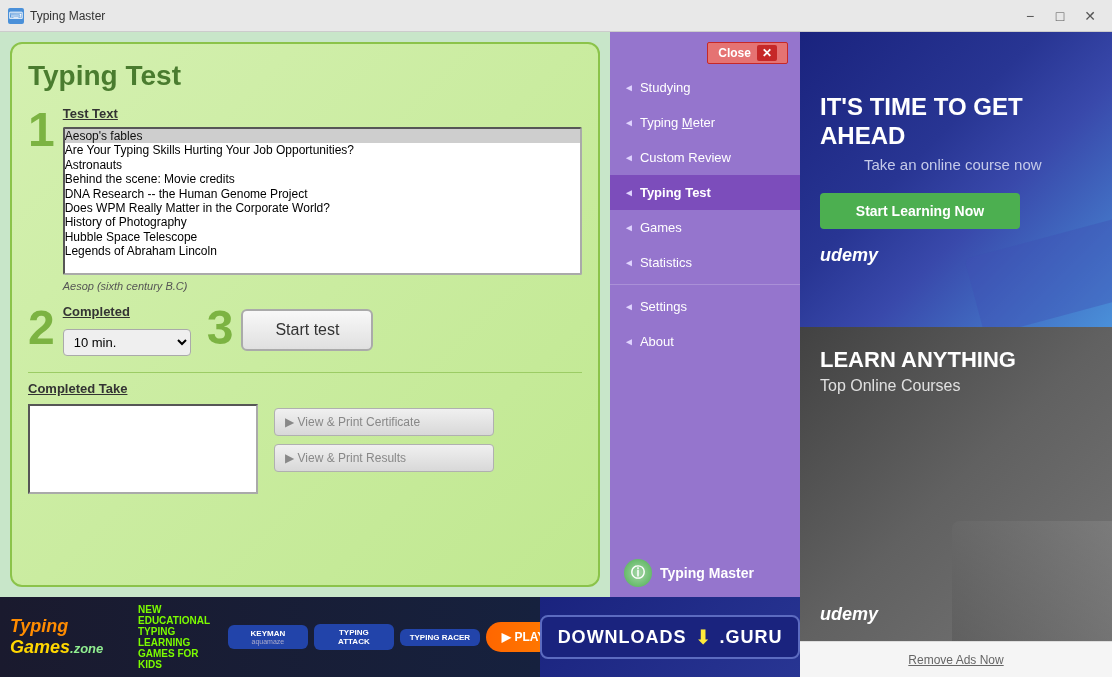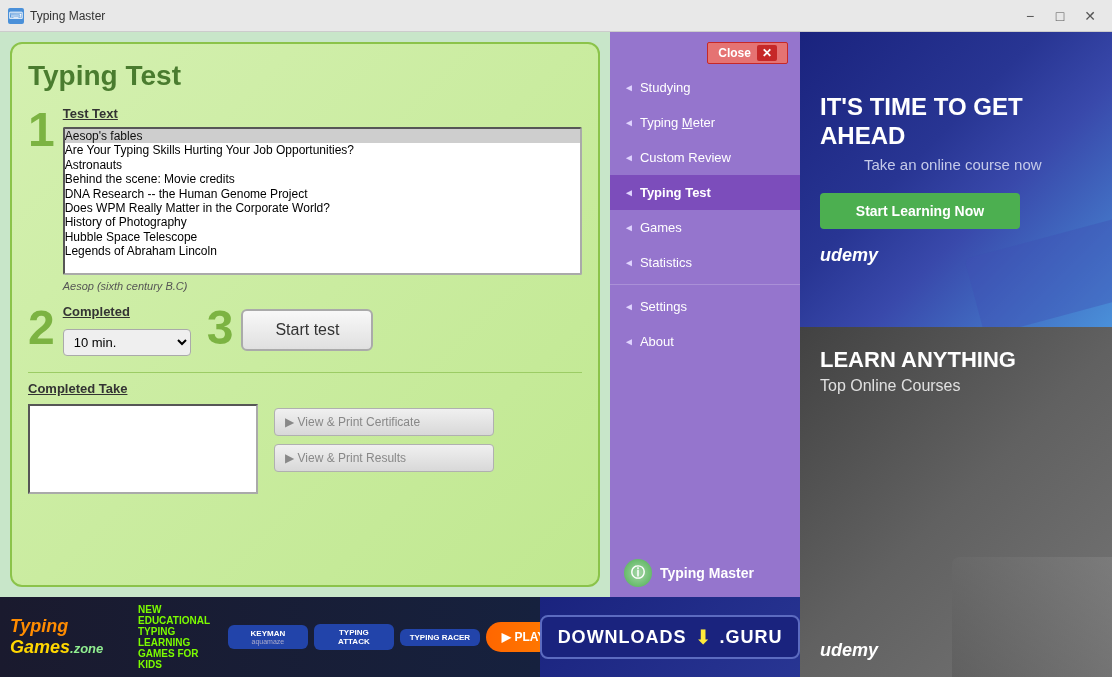--- a/index.html
+++ b/index.html
@@ -625,15 +625,18 @@
       <div class="udemy-logo-top">udemy</div>
     </div>
 
     <div class="ad-bottom">
       <div class="hands-decoration"></div>
       <div class="ad-bottom-title">LEARN ANYTHING</div>
       <div class="ad-bottom-subtitle">Top Online Courses</div>
       <div class="udemy-logo-bottom">udemy</div>
     </div>
 
+    <div class="remove-ads-bar">
+      <span class="remove-ads-link">Remove Ads Now</span>
+    </div>
   </div>
 
 </div>
 
 </body></html>

